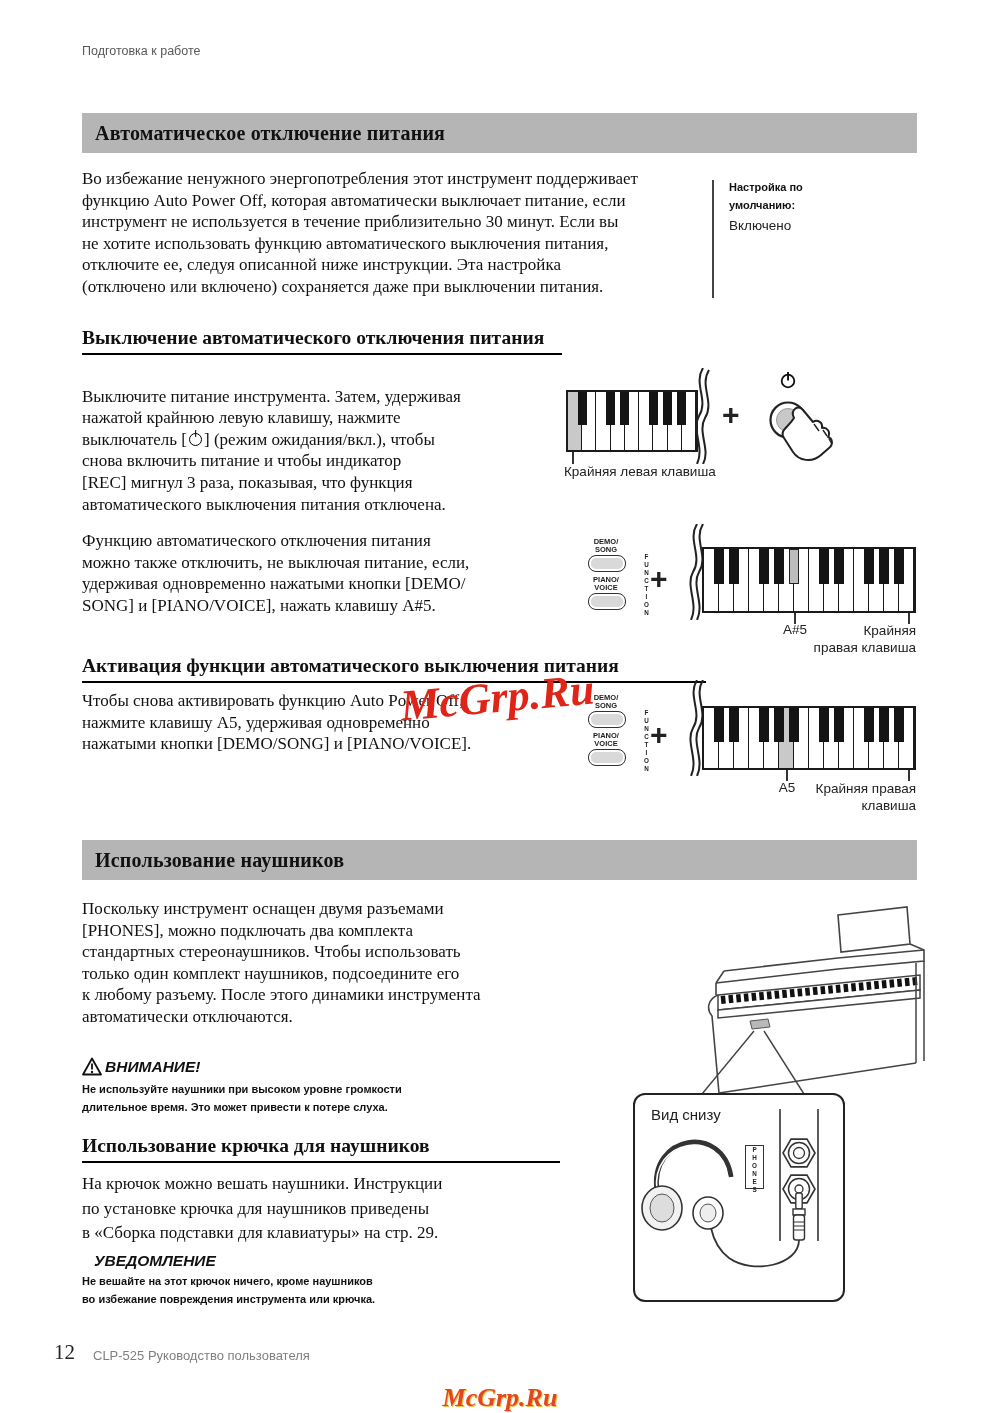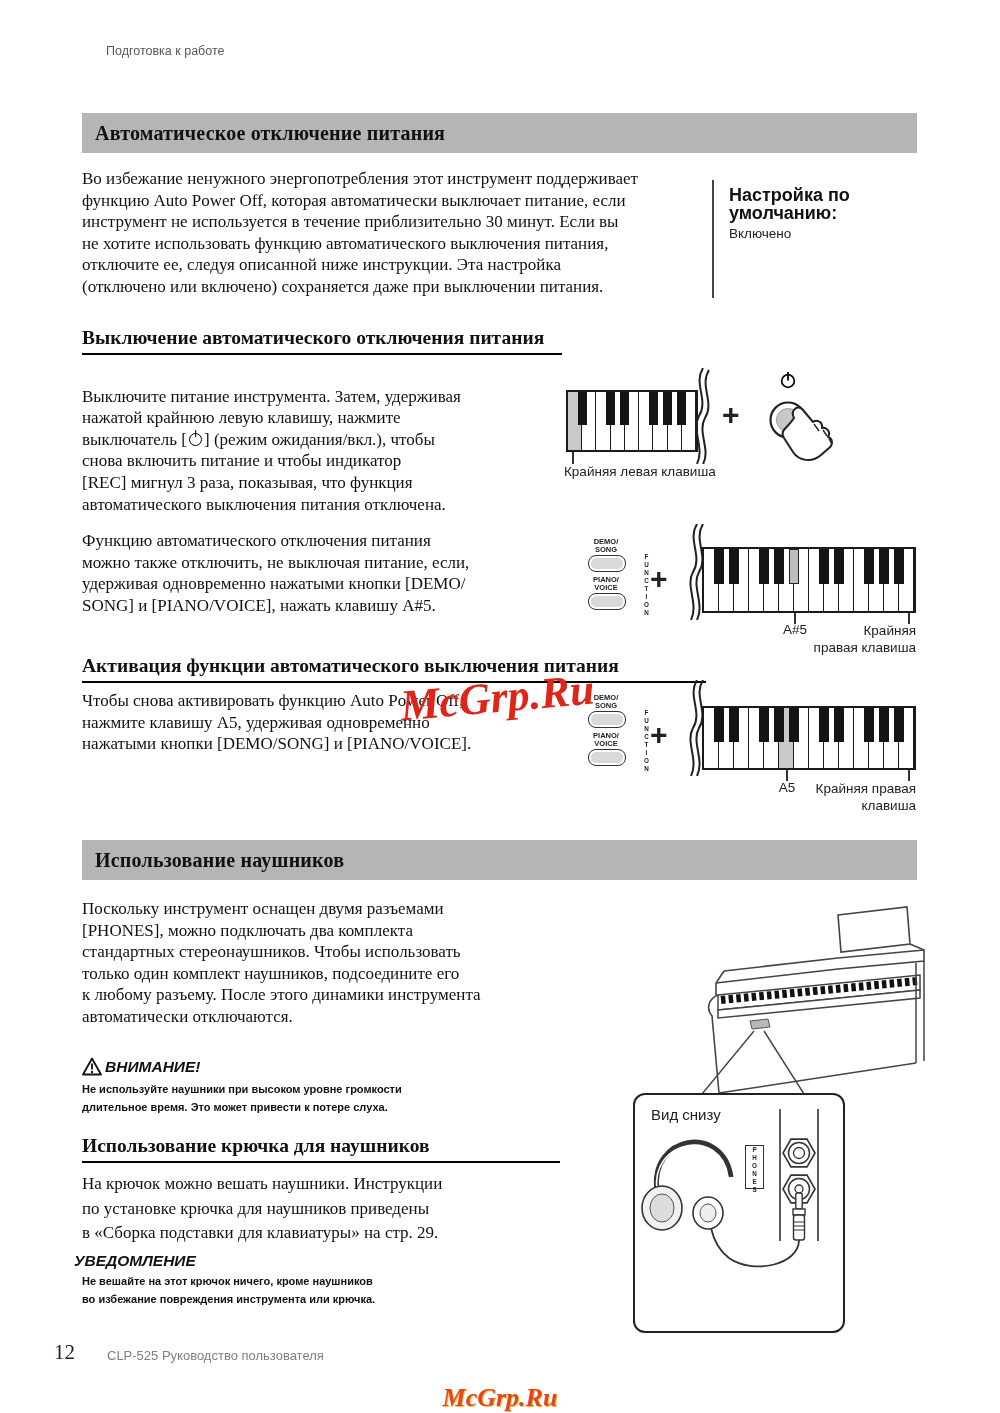--- a/index.html
+++ b/index.html
@@ -2,26 +2,26 @@
 <html><head>
 <meta charset="utf-8">
 <style>
   html,body{margin:0;padding:0;background:#e8e8e8;}
   #page{position:relative;width:1000px;height:1413px;background:#fff;overflow:hidden;
         font-family:"Liberation Serif","DejaVu Serif",serif;color:#111;}
   .abs{position:absolute;}
   .sans{font-family:"Liberation Sans","DejaVu Sans",sans-serif;}
   .serif{font-family:"Liberation Serif","DejaVu Serif",serif;}
   .pre{white-space:pre-line;}
-  .runhead{font-size:12.5px;color:#585858;margin-left:24px;}
+  .runhead{font-size:12.5px;color:#585858;}
   .secbar{width:835px;height:40px;background:#b5b5b5;}
   .secbar .t{font-size:20px;font-weight:bold;line-height:40px;padding-left:13px;letter-spacing:.2px;}
   .body-text{font-size:17px;line-height:21.6px;}
   .subhead{font-size:19.5px;font-weight:bold;border-bottom:2px solid #000;padding-bottom:4px;}
-  .note-label{font-size:18px;font-weight:bold;line-height:17.5px;margin-top:8px;}
+  .note-label{font-size:11px;font-weight:bold;line-height:17.5px;}
   .note-value{font-size:13.5px;color:#222;margin-top:4px;}
   .caption{font-size:13.5px;color:#222;}
   .plus{font-family:"Liberation Sans",sans-serif;font-size:30px;font-weight:bold;color:#222;}
   
   .kb{display:flex;background:#fff;border:2px solid #1a1a1a;box-sizing:border-box;}
   .kb .wk{flex:1;border-right:1.5px solid #1a1a1a;background:#fff;}
   .kb .wk:last-child{border-right:none;}
   .kb .wk.gray{background:#c9c9c9;}
   .kb .bk{position:absolute;top:0;height:57%;background:#141414;z-index:2;box-sizing:border-box;}
   .kb .bk.gray{background:#bdbdbd;border:1.5px solid #222;}
@@ -39,21 +39,21 @@
        border-radius:8px;box-shadow:inset 0 0 0 2px #fff;}
   .func{position:absolute;right:-12px;top:15px;font-family:"Liberation Sans",sans-serif;
        font-size:6.3px;font-weight:bold;color:#222;writing-mode:vertical-rl;text-orientation:upright;
        letter-spacing:1px;}
   .wavy{position:absolute;}
   
   .warn-title{font-size:15.5px;font-weight:bold;font-style:italic;}
   .warn-body{font-size:11px;font-weight:bold;line-height:18px;}
   .wm{font-weight:bold;font-style:italic;color:#de2517;}
   .footer-num{font-size:21px;color:#222;}
-  .footer-txt{font-size:13px;color:#808080;margin-left:14px;}
+  .footer-txt{font-size:13px;color:#808080;}
   .boxfig{border:2px solid #222;border-radius:12px;background:#fff;box-sizing:border-box;}
   .phones-lab{border:1.2px solid #333;writing-mode:vertical-rl;text-orientation:upright;
        font-family:"Liberation Sans",sans-serif;font-size:6.3px;font-weight:bold;letter-spacing:1px;
        text-align:center;color:#222;background:#fff;}
   svg{display:block;}
 </style>
 </head>
 <body>
 
 <div id="page">
@@ -244,39 +244,39 @@
   </svg>
   <div class="abs sans warn-title" style="left:105px;top:1058px">ВНИМАНИЕ!</div>
   <div class="abs sans warn-body pre" style="left:82px;top:1080px;width:480px">Не используйте наушники при высоком уровне громкости
 длительное время. Это может привести к потере слуха.</div>
 
   <div class="abs subhead" style="left:82px;top:1135px;width:478px">Использование крючка для наушников</div>
   <div class="abs body-text pre" style="left:82px;top:1172px;width:470px;line-height:24.5px">На крючок можно вешать наушники. Инструкции
 по установке крючка для наушников приведены
 в «Сборка подставки для клавиатуры» на стр. 29.</div>
 
-  <div class="abs sans warn-title" style="left:74px;top:1252px">УВЕДОМЛЕНИЕ</div>
+  <div class="abs sans warn-title" style="left:94px;top:1252px">УВЕДОМЛЕНИЕ</div>
   <div class="abs sans warn-body pre" style="left:82px;top:1272px;width:480px">Не вешайте на этот крючок ничего, кроме наушников
 во избежание повреждения инструмента или крючка.</div>
 
   <svg class="abs" style="left:688px;top:903px" width="242" height="195" viewBox="0 0 242 195">
     <path d="M150 12 L219 4 L222 41 L153 49 Z" fill="#fff" stroke="#444" stroke-width="1.6"></path>
     <path d="M36 68 L150 55 L236 47" fill="none" stroke="#444" stroke-width="1.6"></path>
     <path d="M28 80 L150 66 L236 58 L236 47 L222 41" fill="none" stroke="#444" stroke-width="1.6"></path>
     <path d="M28 80 L36 68 M28 80 L28 92" fill="none" stroke="#444" stroke-width="1.6"></path>
     <path d="M30 92 L232 72 L232 87 L30 107 Z" fill="#fff" stroke="#444" stroke-width="1.5"></path>
     <path d="M33 97 L230 78" fill="none" stroke="#111" stroke-width="8" stroke-dasharray="4.5 3.2"></path>
     <path d="M30 107 L232 87 L232 95 L30 115 Z" fill="#fff" stroke="#444" stroke-width="1.5"></path>
     <path d="M30 92 C20 96 18 106 24 113 L31 190" fill="none" stroke="#444" stroke-width="1.6"></path>
     <path d="M236 58 L236 158 M228 60 L228 160 M31 190 L228 160" fill="none" stroke="#444" stroke-width="1.5"></path>
     <path d="M62 118 L80 116 L82 124 L64 126 Z" fill="#b8b8b8" stroke="#555" stroke-width="1"></path>
     <path d="M66 128 L14 191 M76 128 L116 191" fill="none" stroke="#444" stroke-width="1.4"></path>
   </svg>
 
-  <div class="abs boxfig" style="left:633px;top:1093px;width:212px;height:240px">
+  <div class="abs boxfig" style="left:633px;top:1093px;width:212px;height:209px">
     <div class="abs sans" style="left:16px;top:11px;font-size:15px;color:#222">Вид снизу</div>
     <svg class="abs" style="left:0;top:0" width="208" height="205" viewBox="0 0 208 205">
       <path d="M145 14 V146 M183 14 V146" stroke="#333" stroke-width="1.6" fill="none"></path>
       <path d="M180 58 L172 71.9 L156 71.9 L148 58 L156 44.1 L172 44.1 Z" fill="#fff" stroke="#333" stroke-width="1.6"></path>
       <circle cx="164" cy="58" r="10.5" fill="none" stroke="#333" stroke-width="1.5"></circle>
       <circle cx="164" cy="58" r="5.5" fill="none" stroke="#333" stroke-width="1.3"></circle>
       <path d="M180 94 L172 107.9 L156 107.9 L148 94 L156 80.1 L172 80.1 Z" fill="#fff" stroke="#333" stroke-width="1.6"></path>
       <circle cx="164" cy="94" r="10.5" fill="none" stroke="#333" stroke-width="1.5"></circle>
       <circle cx="164" cy="94" r="4" fill="#fff" stroke="#333" stroke-width="1.3"></circle>
       <rect x="160.8" y="98" width="6.4" height="16" rx="2" fill="#fff" stroke="#333" stroke-width="1.4"></rect>

